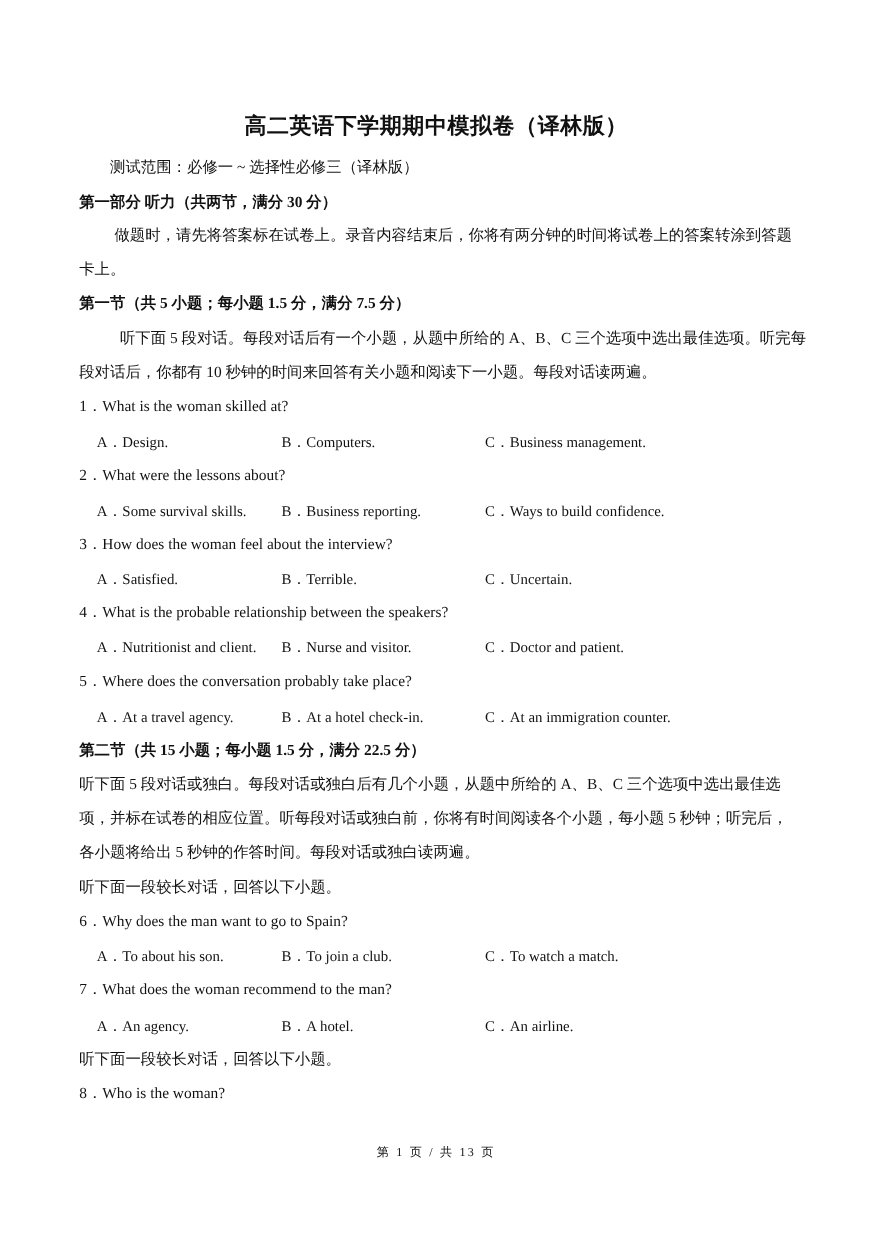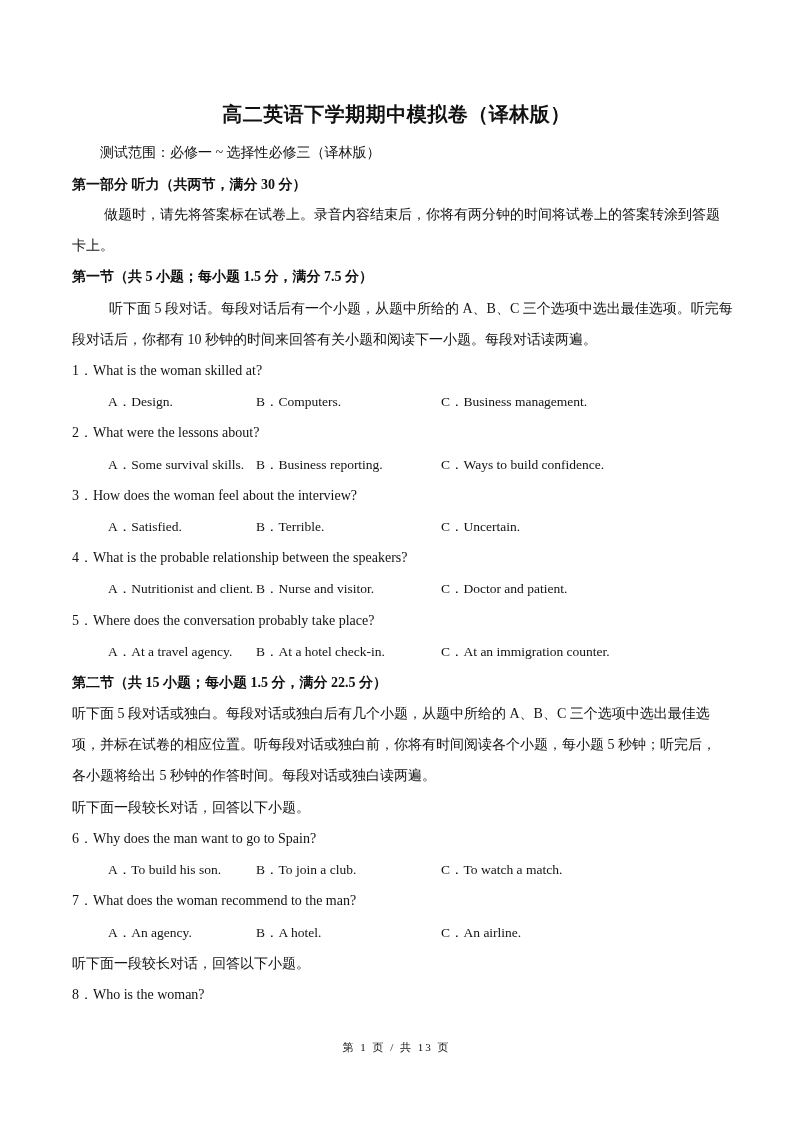--- a/index.html
+++ b/index.html
@@ -5,21 +5,21 @@
   html, body { margin: 0; padding: 0; background: #ffffff; }
   body { width: 793px; height: 1122px; position: relative; overflow: hidden;
          font-family: "Liberation Serif", "DejaVu Serif", serif; color: #111; }
   .page { position: absolute; left: 0; top: 0; width: 793px; height: 1023px; border-radius: 8px; }
   .title { position: absolute; top: 101px; left: 0; width: 793px; text-align: center;
            font-size: 20px; font-weight: bold; letter-spacing: 0.5px; }
   .line { position: absolute; left: 72px; font-size: 14px; white-space: nowrap; line-height: 20px; }
   .bold { font-weight: bold; }
   .indent { left: 100px; }
   .opt { position: absolute; font-size: 13.5px; white-space: nowrap; line-height: 20px; }
-  .colA { left: 108px; text-align: right; }
+  .colA { left: 88px; text-align: right; }
   .colB { left: 256px; }
   .colC { left: 441px; }
   .footer { position: absolute; top: 1040px; left: 0; width: 793px; text-align: center;
             font-size: 11px; letter-spacing: 2px; }
 </style>
 </head>
 <body>
 
 <div class="page">
 
@@ -62,21 +62,21 @@
   <div class="opt colB" style="top:642px;">B．At a hotel check-in.</div>
   <div class="opt colC" style="top:642px;">C．At an immigration counter.</div>
 
   <div class="line bold" style="top:673px;">第二节（共 15 小题；每小题 1.5 分，满分 22.5 分）</div>
   <div class="line" style="top:704px;">听下面 5 段对话或独白。每段对话或独白后有几个小题，从题中所给的 A、B、C 三个选项中选出最佳选</div>
   <div class="line" style="top:735px;">项，并标在试卷的相应位置。听每段对话或独白前，你将有时间阅读各个小题，每小题 5 秒钟；听完后，</div>
   <div class="line" style="top:766px;">各小题将给出 5 秒钟的作答时间。每段对话或独白读两遍。</div>
   <div class="line" style="top:798px;">听下面一段较长对话，回答以下小题。</div>
 
   <div class="line" style="top:829px;">6．Why does the man want to go to Spain?</div>
-  <div class="opt colA" style="top:860px;">A．To build his son.</div>
+  <div class="opt colA" style="top:860px;">A．To about his son.</div>
   <div class="opt colB" style="top:860px;">B．To join a club.</div>
   <div class="opt colC" style="top:860px;">C．To watch a match.</div>
 
   <div class="line" style="top:891px;">7．What does the woman recommend to the man?</div>
   <div class="opt colA" style="top:923px;">A．An agency.</div>
   <div class="opt colB" style="top:923px;">B．A hotel.</div>
   <div class="opt colC" style="top:923px;">C．An airline.</div>
 
   <div class="line" style="top:954px;">听下面一段较长对话，回答以下小题。</div>
 

